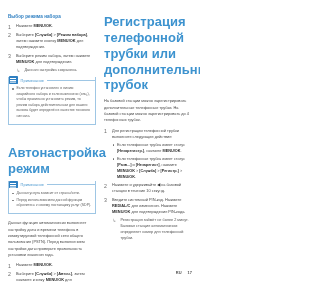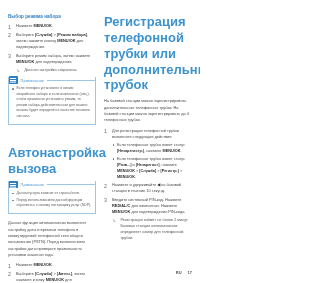--- a/index.html
+++ b/index.html
@@ -262,21 +262,21 @@
           <span class="note-title">Примечание</span>
           <span class="note-rule"></span>
         </div>
         <ul class="note-list">
           <li>Если телефон установлен в линию аварийного набора и если выключено (опц.), чтобы правильно установить режим, то режим набора действительным для вашего вызова будет определён в качестве тонового сигнала.</li>
         </ul>
       </div>
 
       <div class="spacer-lg"></div>
 
-      <h2 class="h-main">Автонастройка вызова</h2>
+      <h2 class="h-main">Автонастройка режим</h2>
 
       <div class="note">
         <div class="note-head">
           <span class="note-icon"></span>
           <span class="note-title">Примечание</span>
           <span class="note-rule"></span>
         </div>
         <ul class="note-list">
           <li>Данная услуга зависит от страны/сети.</li>
           <li>Перед использованием данной функции обратитесь к своему поставщику услуг (SDP).</li>

